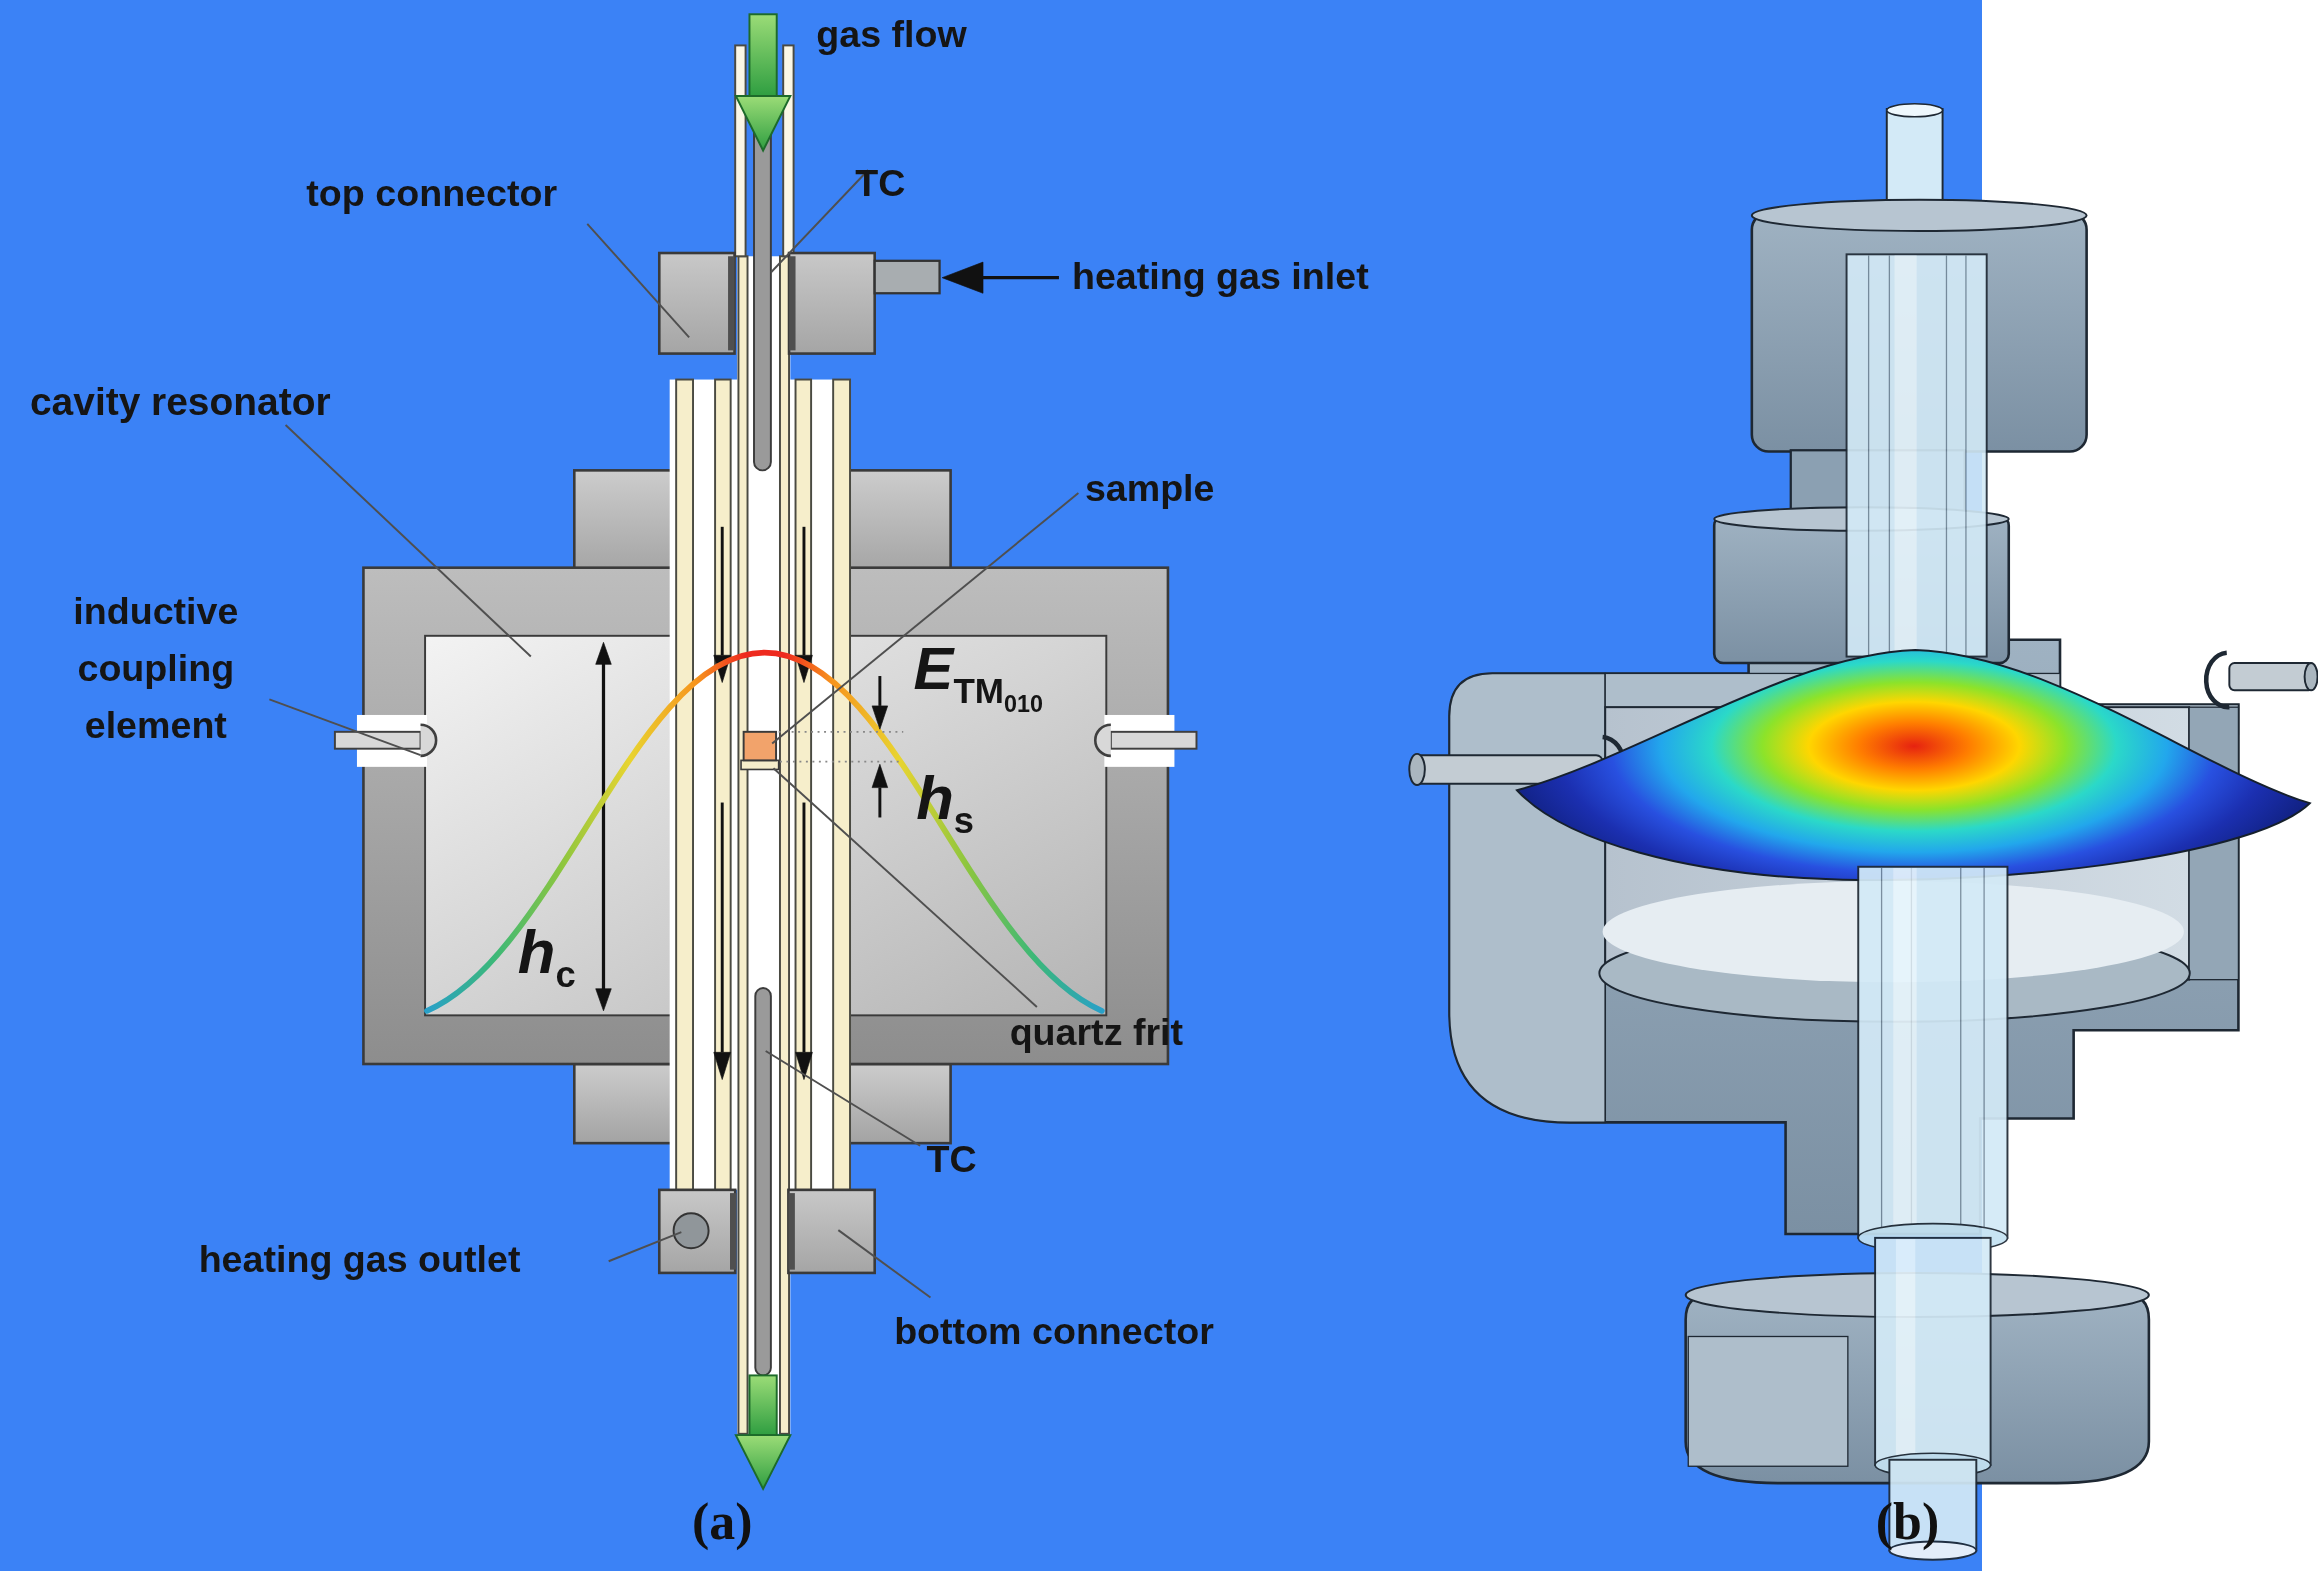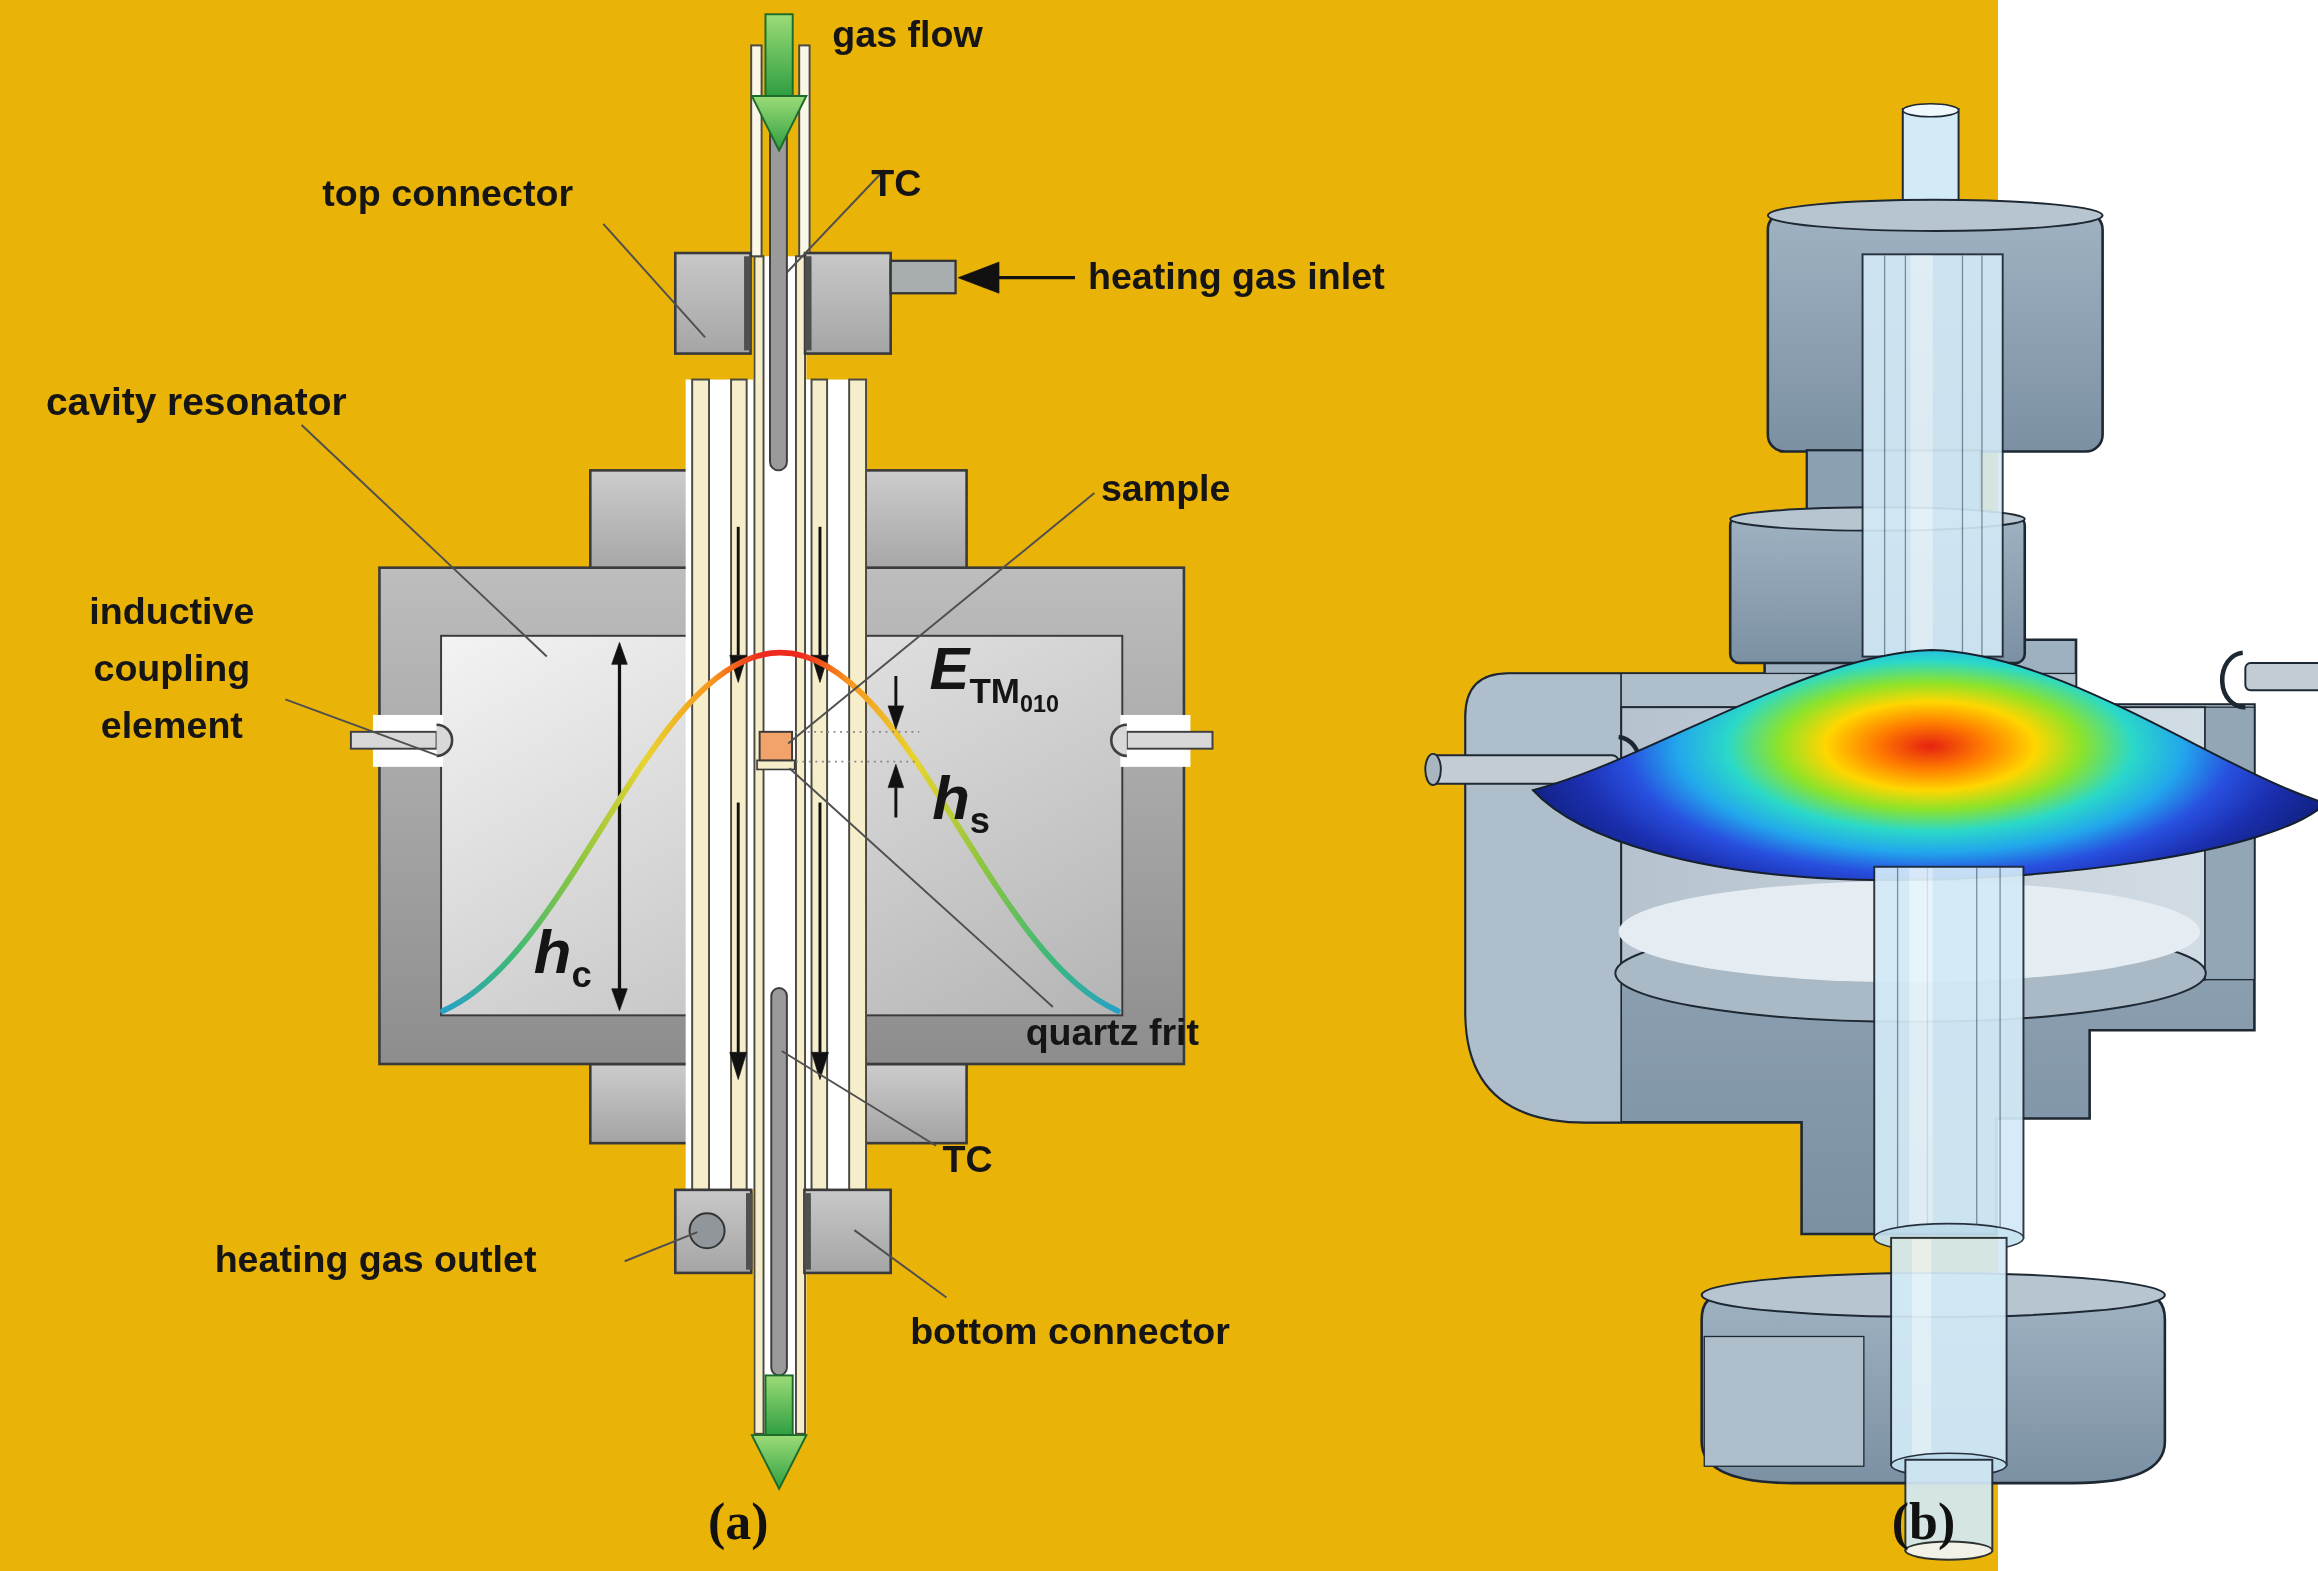--- a/index.html
+++ b/index.html
@@ -1,16 +1,16 @@
 <!DOCTYPE html>
 <html style="font-size:10.4px"><head>
 <meta charset="utf-8">
 <style>
   html,body{margin:0;padding:0;background:#ffffff;}
-  .page{width:1982px;height:1572px;position:relative;background:#eab308;padding-left:16px;}
+  .page{width:1982px;height:1572px;position:relative;background:#3b82f6;}
   svg{display:block;}
   .lbl{font-family:"Liberation Sans",sans-serif;font-weight:700;fill:#151515;}
   .it{font-style:italic;}
   .cap{font-family:"Liberation Serif",serif;font-weight:700;fill:#111;}
   .leader{stroke:#4f4f4f;stroke-width:3;fill:none;}
   .outline{stroke:#3a3a3a;stroke-width:4;}
 </style>
 </head>
 <body>
 

